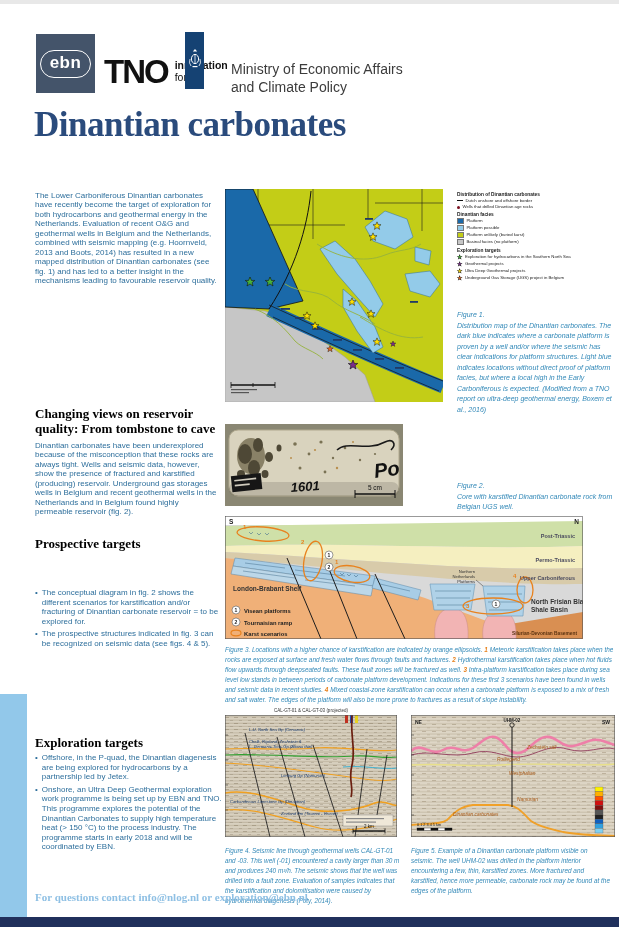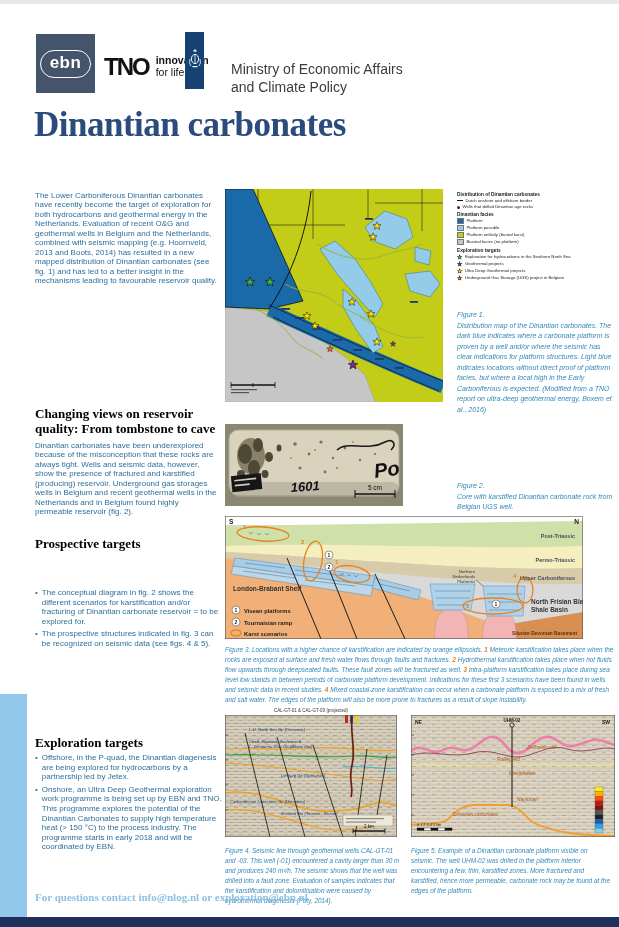--- a/index.html
+++ b/index.html
@@ -6,21 +6,21 @@
   #page{position:relative;width:619px;height:927px;background:#ffffff;margin:4px auto;
         font-family:"Liberation Sans",sans-serif;overflow:hidden;}
   .abs{position:absolute;}
 
   
   .ebn-box{left:36px;top:30px;width:59px;height:59px;background:#44546a;
            display:flex;align-items:center;justify-content:center;}
   .ebn-pill{color:#fff;font-size:17px;font-weight:bold;border:1.5px solid #fff;
             border-radius:14px;padding:2px 9px 4px 9px;letter-spacing:.5px;}
   .tno{left:104px;top:49px;display:flex;align-items:center;gap:7px;color:#111;}
-  .tno-name{font-size:24px;font-weight:bold;letter-spacing:-2px;}
+  .tno-name{font-size:33px;font-weight:bold;letter-spacing:-2px;}
   .tno-tag{font-size:10.5px;line-height:1.1;}
   .tno-tag b{display:block;}
   .ribbon{left:185px;top:28px;width:19px;height:57px;background:#154273;
           display:flex;align-items:center;justify-content:center;}
   .ministry-text{left:231px;top:56px;font-size:14px;line-height:1.3;color:#3c3c3c;}
 
   .page-title{left:34px;top:101px;font-family:"Liberation Serif",serif;font-weight:bold;
               font-size:35px;color:#2a4b7c;letter-spacing:-.5px;}
   .page-subtitle{left:35px;top:148px;font-family:"Liberation Serif",serif;
                  font-size:20.5px;color:#44719e;}

